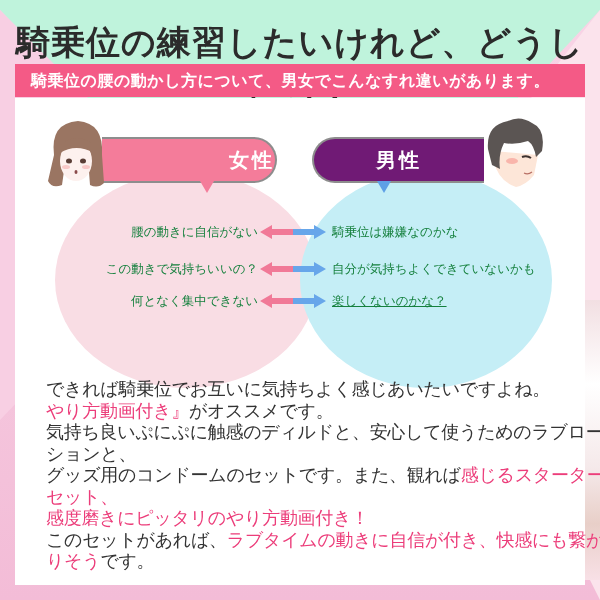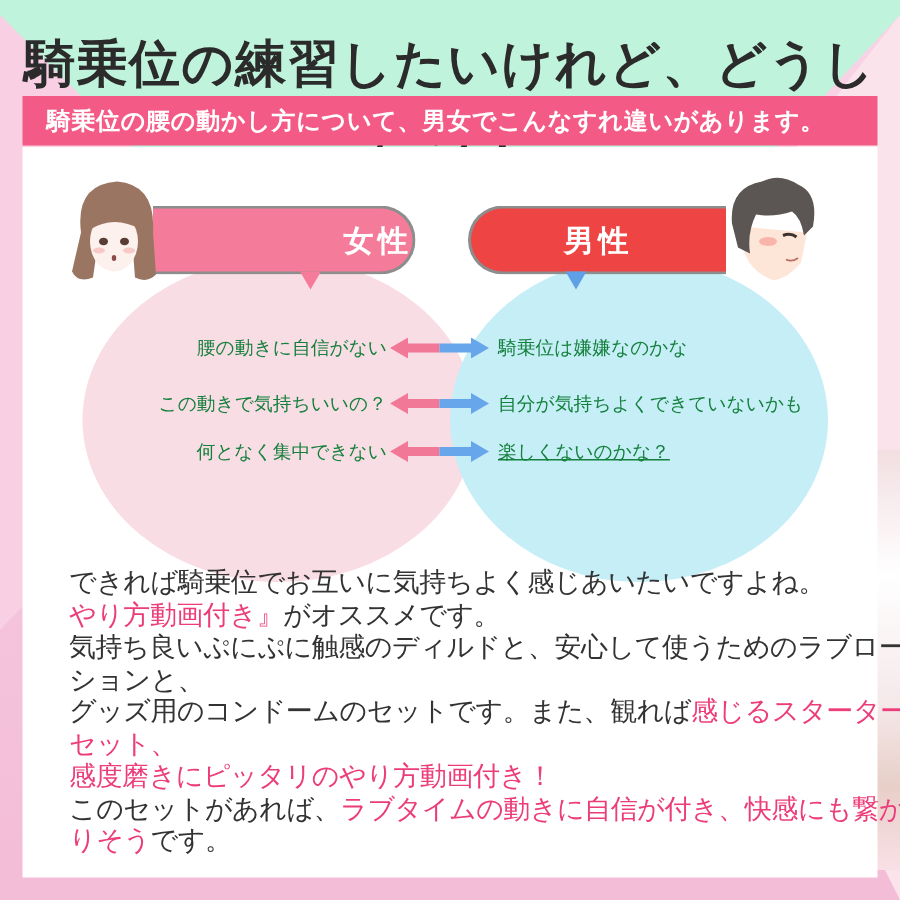--- a/index.html
+++ b/index.html
@@ -57,21 +57,21 @@
     position:absolute; left:300px; top:172px; width:252px; height:216px;
     background:#c5eef6; border-radius:50%;
   }
 
   .bubble {
     position:absolute; height:46px; border-radius:23px;
     border:2px solid #8d8d8d; color:#fff; font-weight:bold;
     font-size:20px; text-align:center; line-height:42px; letter-spacing:3px;
   }
   .bubble-female { left:102px; top:137px; width:175px; background:#f47c9a; border-radius:0 23px 23px 0; border-left:none;text-align:right; }
-  .bubble-male { left:312px; top:137px; width:172px; background:#ef4444; border-radius:23px 0 0 23px; border-right:none; }
+  .bubble-male { left:312px; top:137px; width:172px; background:#701a75; border-radius:23px 0 0 23px; border-right:none; }
   .bubble-tail {
     position:absolute; width:0; height:0;
     border-left:7px solid transparent; border-right:7px solid transparent;
   }
   .tail-female { left:200px; top:181px; border-top:12px solid #f47c9a; }
   .tail-male { left:377px; top:181px; border-top:12px solid #5e9fe6; }
 
   .avatar {
     position:absolute; width:72px; height:80px;
   }

